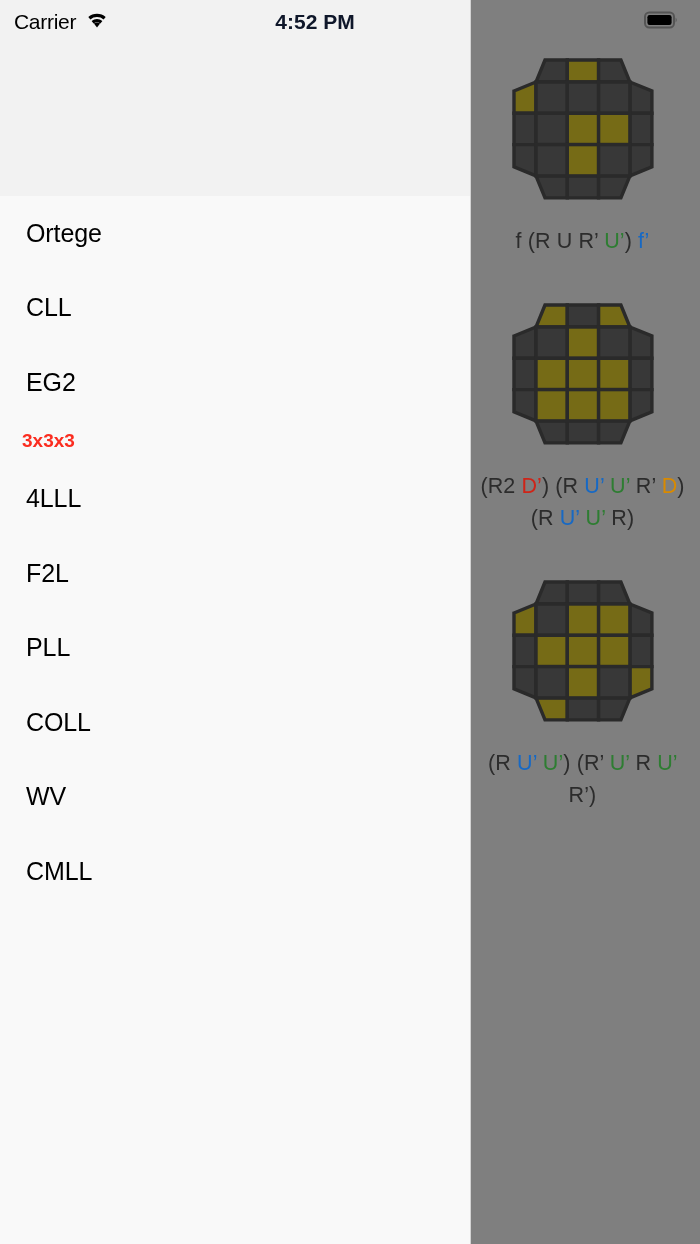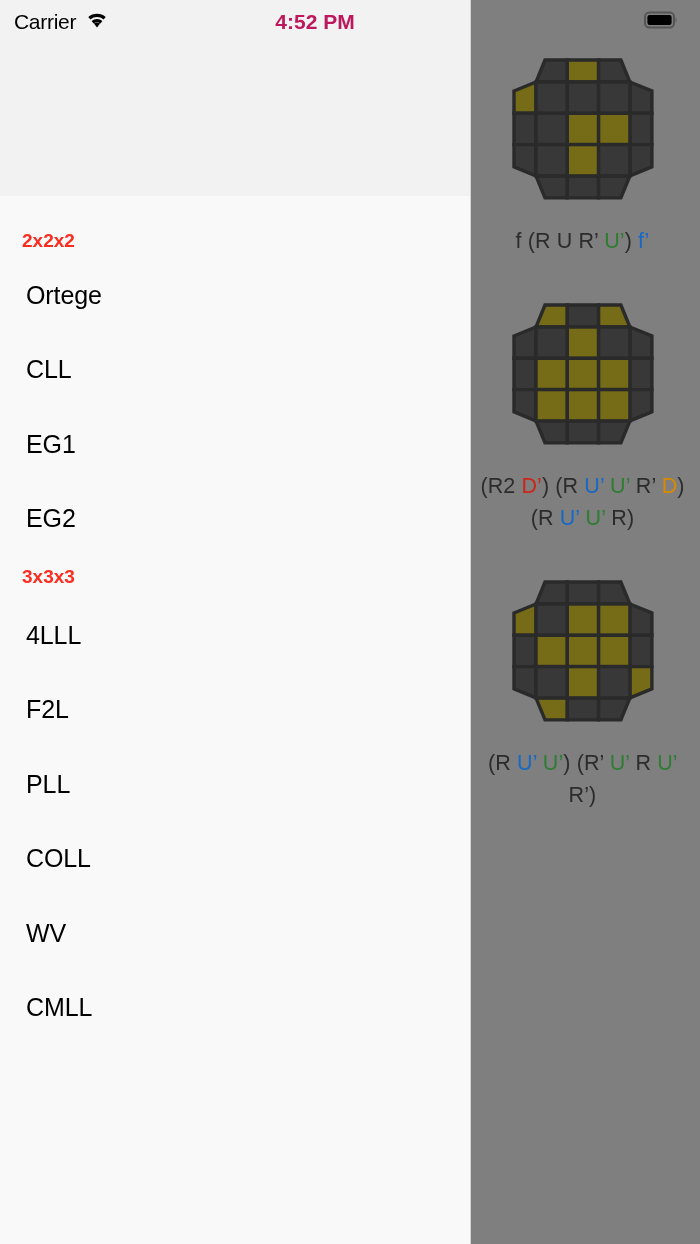--- a/index.html
+++ b/index.html
@@ -27,21 +27,21 @@
   .statusbar {
     height:44px; display:flex; align-items:center;
     position:relative; padding:0 0 0 14px;
   }
   .sb-left { display:flex; align-items:center; gap:9px; }
   .sb-carrier { font-size:21px; color:#000; letter-spacing:-0.3px; }
   .wifi-icon { display:block; }
   .sb-time {
     position:absolute; left:0; right:0; top:0; height:44px;
     display:flex; align-items:center; justify-content:center;
-    font-size:21px; font-weight:600; color:#be185d; letter-spacing:0px;
+    font-size:21px; font-weight:600; color:#0f172a; letter-spacing:0px;
     padding-left:160px;
   }
   .sidebar-list { flex:1 1 auto; position:relative; }
   .list-item {
     height:74.5px; display:flex; align-items:center;
     padding-left:26px; font-size:25px; color:#000000;
     letter-spacing:-0.1px; cursor:pointer;
   }
   .list-item.section {
     height:42px; padding-left:22px;
@@ -95,24 +95,22 @@
               <path d="M3.3 6.0 A13.2 13.2 0 0 1 20.7 6.0 L18.6 8.6 A10 10 0 0 0 5.4 8.6 Z" fill="#000"></path>
               <path d="M6.6 10.0 A8.6 8.6 0 0 1 17.4 10.0 L15.4 12.5 A5.8 5.8 0 0 0 8.6 12.5 Z" fill="#000"></path>
             </svg>
           </span>
         </div>
         <div class="sb-time">4:52 PM</div>
       </div>
     </div>
 
     <div class="sidebar-list" id="sidebar-list">
-        <div class="list-item section first">2x2x2</div>
         <div class="list-item">Ortege</div>
         <div class="list-item">CLL</div>
-        <div class="list-item">EG1</div>
         <div class="list-item">EG2</div>
         <div class="list-item section">3x3x3</div>
         <div class="list-item">4LLL</div>
         <div class="list-item">F2L</div>
         <div class="list-item">PLL</div>
         <div class="list-item">COLL</div>
         <div class="list-item">WV</div>
         <div class="list-item">CMLL</div>
       </div>
   </div>

